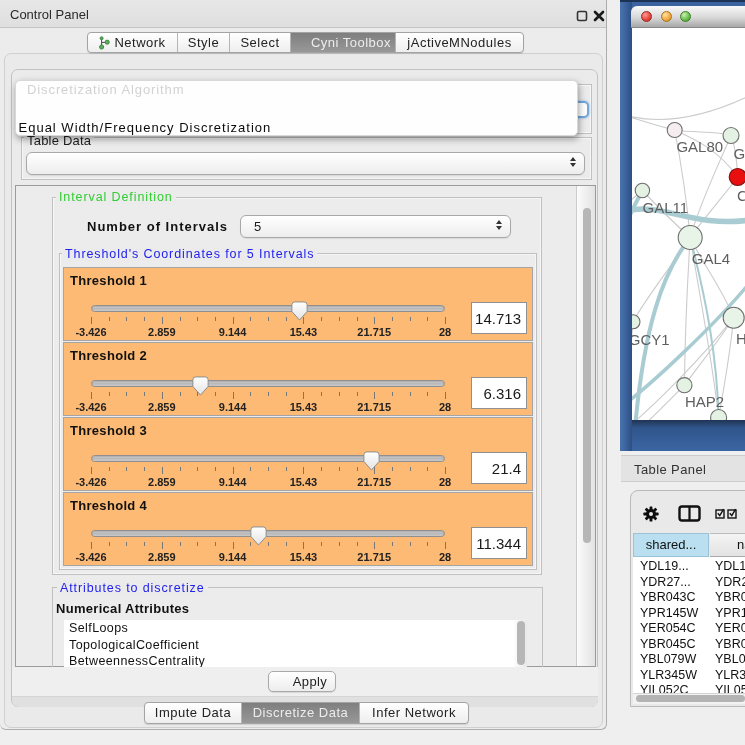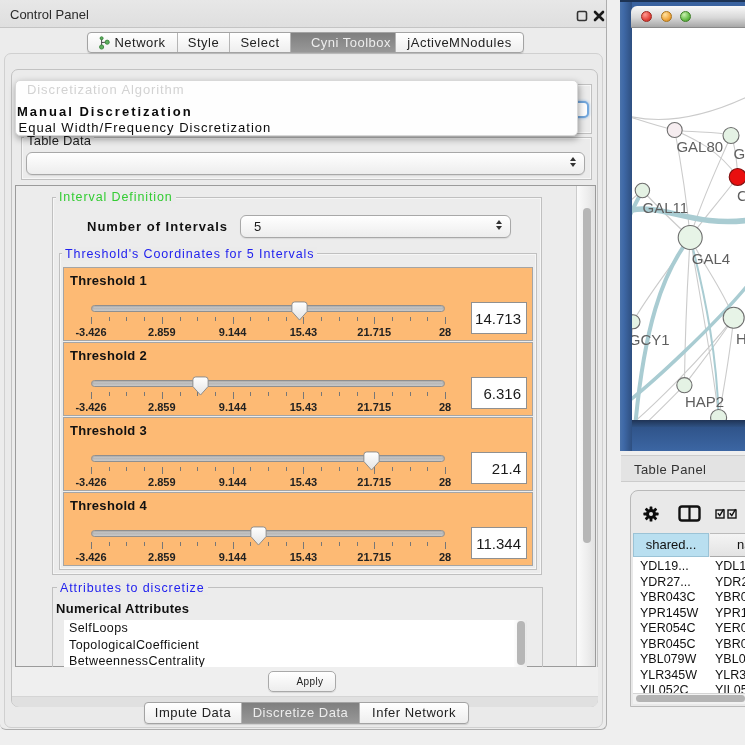--- a/index.html
+++ b/index.html
@@ -73,21 +73,21 @@
 
   
   #popup { left:15px; top:80px; width:563px; height:56px; background:#fefefe;
            border-radius:5px; border:1px solid #d8d8d8;
            box-shadow:1px 3px 7px rgba(0,0,0,0.38); }
 
   
   #applybtn { left:268px; top:671px; width:68px; height:21px; letter-spacing:0.4px;
         border:1px solid #a9a9a9; border-radius:5px;
         background:linear-gradient(#ffffff,#ededed);
-        font-size:10px; color:#222; text-align:center; line-height:19px;
+        font-size:13px; color:#222; text-align:center; line-height:19px;
         box-shadow:0 1px 1px rgba(0,0,0,0.1);padding-left:16px; }
 
   
   #netwin { left:620px; top:0px; width:125px; height:451px; background:#3a63a0; }
   #netleft { left:620px; top:0px; width:12px; height:451px;
         background:linear-gradient(90deg,#4b73ab 0%,#3f69a7 30%,#2e4f80 100%); }
   #netbottom { left:632px; top:427px; width:113px; height:24px;
         background:linear-gradient(#30548a,#3c66a3); }
   #nettitle { left:631px; top:6px; width:114px; height:22px;
         background:linear-gradient(#f9f9f9 0%,#d8d8d8 55%,#a8a8a8 100%);
@@ -336,21 +336,20 @@
 <div class="abs" id="applybtn">Apply</div>
 
 <div class="abs seg" style="left:144px;top:702px;height:22px;">
   <div class="s" style="width:97px;line-height:20px;">Impute Data</div>
   <div class="s sel" style="width:118px;line-height:20px;">Discretize Data</div>
   <div class="s" style="width:108px;line-height:20px;">Infer Network</div>
 </div>
 
 <div class="abs" id="popup">
   <div class="abs" style="left:11px;top:0.5px;font-size:13px;letter-spacing:0.9px;color:#d2d2d2;">Discretization Algorithm</div>
-  <div class="abs" style="left:1px;top:23px;font-size:13px;font-weight:bold;letter-spacing:2px;color:#0a0a0a;">Manual Discretization</div>
   <div class="abs" style="left:2.5px;top:39px;font-size:13px;letter-spacing:1px;color:#0a0a0a;">Equal Width/Frequency Discretization</div>
 </div>
 
 <div class="abs" id="netwin"></div>
 <div class="abs" id="netleft"></div>
 <div class="abs" id="netbottom"></div>
 <div class="abs" style="left:620px;top:0;width:125px;height:2px;background:#1d3354;"></div>
 <div class="abs" id="nettitle">
   <div class="light" style="left:10px;background:radial-gradient(circle at 35% 30%,#ff9a92,#e3443c 60%,#b22a24);border:1px solid #9c2720;"></div>
   <div class="light" style="left:29.5px;background:radial-gradient(circle at 35% 30%,#ffe2a0,#f0a73e 60%,#c37e1e);border:1px solid #a8741c;"></div>

